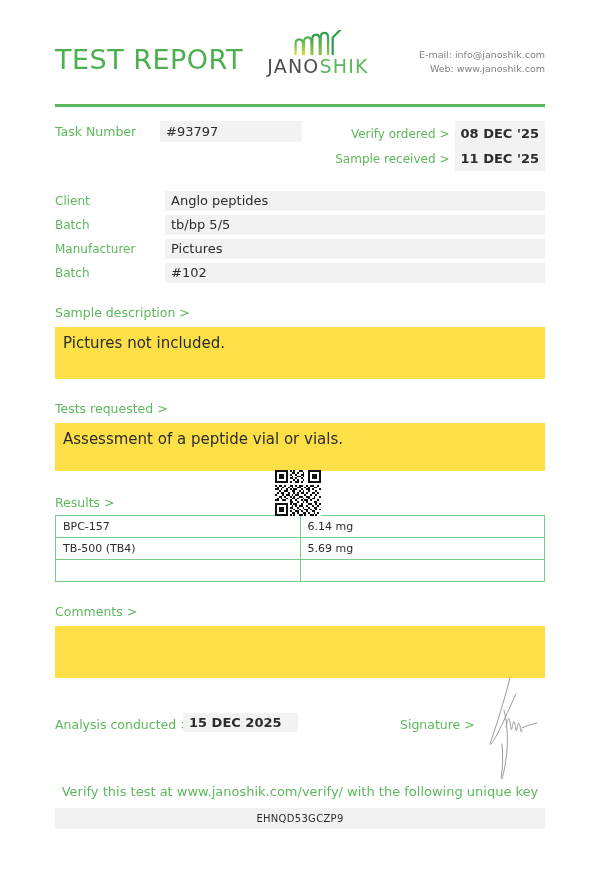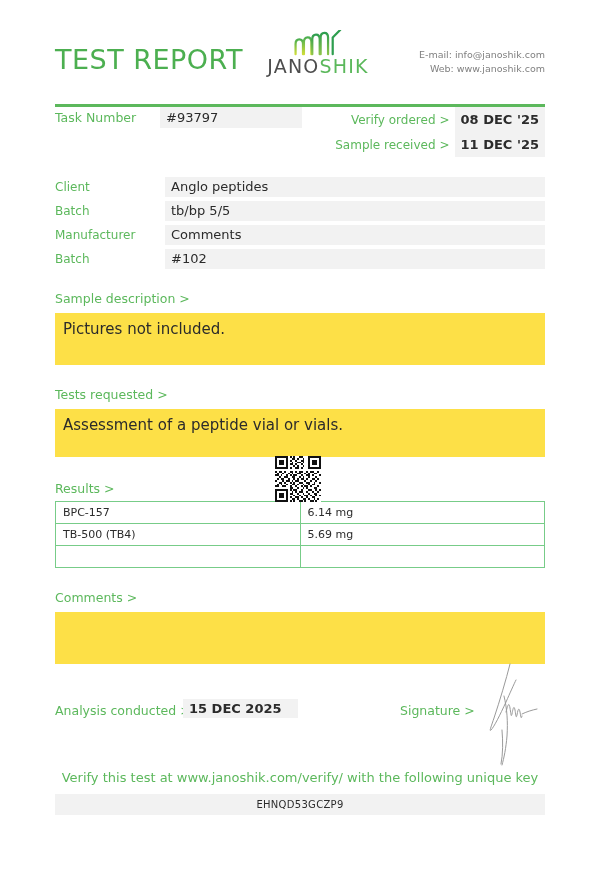--- a/index.html
+++ b/index.html
@@ -71,21 +71,21 @@
   }
   .rule {
     height: 3px;
     background: #5cb85c;
     margin-top: 4px;
   }
   
   .task-row {
     position: relative;
     height: 56px;
-    margin-top: 0;
+    margin-top: 14px;
   }
   .task-label {
     position: absolute;
     left: 0;
     top: 3px;
     font-size: 12.5px;
     color: #5cb85c;
   }
   .task-value {
     position: absolute;
@@ -328,21 +328,21 @@
     <div class="info-row">
       <div class="info-label">Client</div>
       <div class="info-value">Anglo peptides</div>
     </div>
     <div class="info-row">
       <div class="info-label">Batch</div>
       <div class="info-value">tb/bp 5/5</div>
     </div>
     <div class="info-row">
       <div class="info-label">Manufacturer</div>
-      <div class="info-value">Comments</div>
+      <div class="info-value">Pictures</div>
     </div>
     <div class="info-row">
       <div class="info-label">Batch</div>
       <div class="info-value">#102</div>
     </div>
   </div>
 
   <div class="section">
     <div class="section-title">Sample description &gt;</div>
     <div class="section-box box-desc">Pictures not included.</div>

